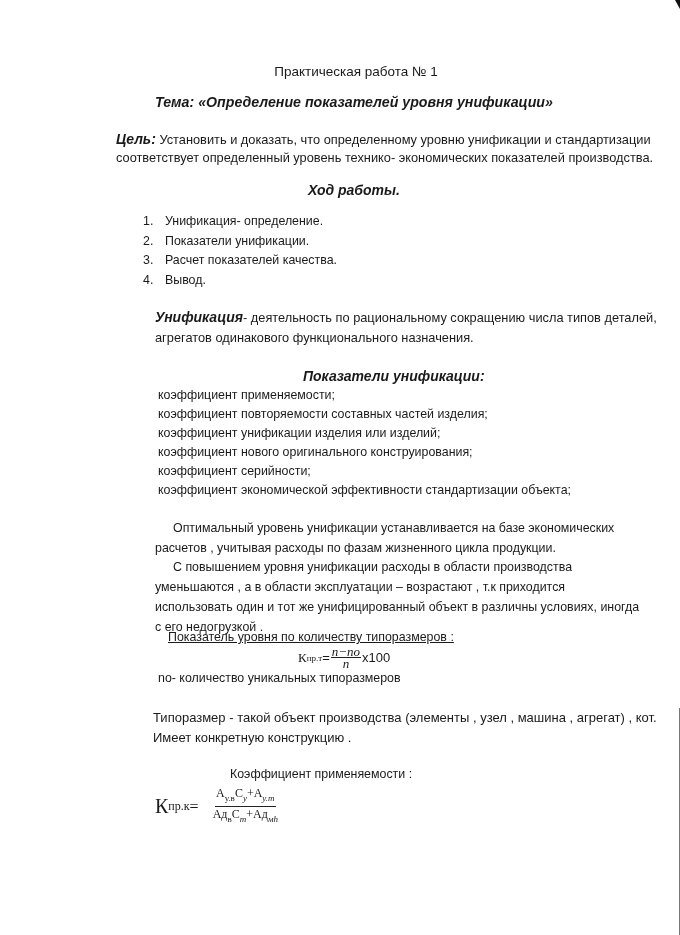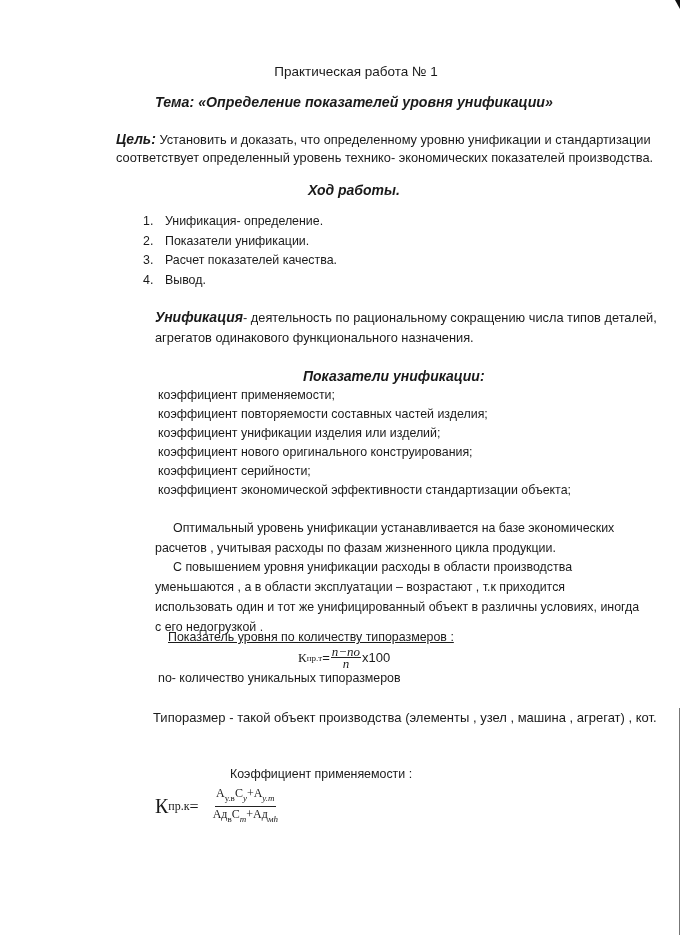--- a/index.html
+++ b/index.html
@@ -107,20 +107,21 @@
   </span>
   <span>x100</span>
 </div>
 
 <div class="vars">
   <div>no- количество уникальных типоразмеров</div>
 </div>
 
 <div class="tipo">
   <div>Типоразмер  - такой объект производства (элементы , узел , машина , агрегат) , кот.</div>
+  <div>Имеет конкретную конструкцию .</div>
 </div>
 
 <div class="abs coef-head">Коэффициент применяемости :</div>
 
 <div class="abs formula2">
   <span class="serif K">К</span>
     <span class="serif sub" style="font-size:12px;vertical-align:-6px;">пр.к</span>
     <span class="serif">=</span>
   <span class="frac">
     <span class="num"><span>А</span><span class="sub">у.в</span><span>С</span><span class="sub i">у</span><span>+</span><span>А</span><span class="sub i">у.т</span></span>

